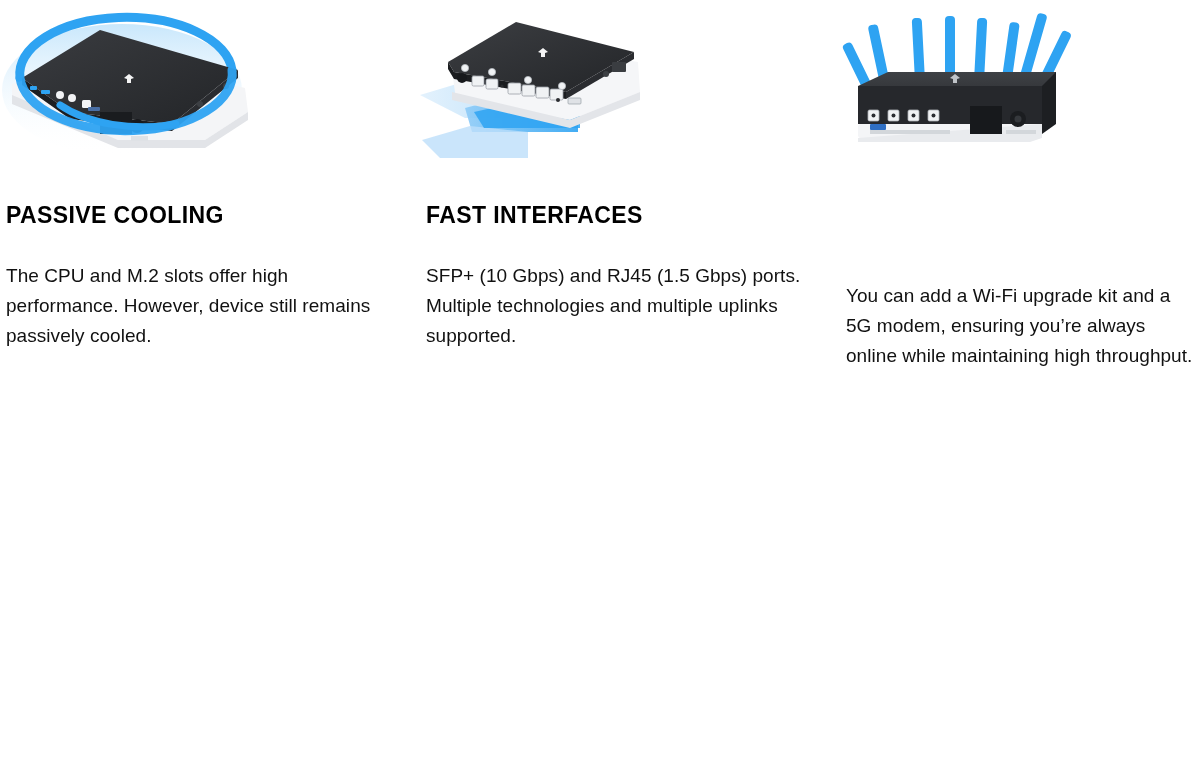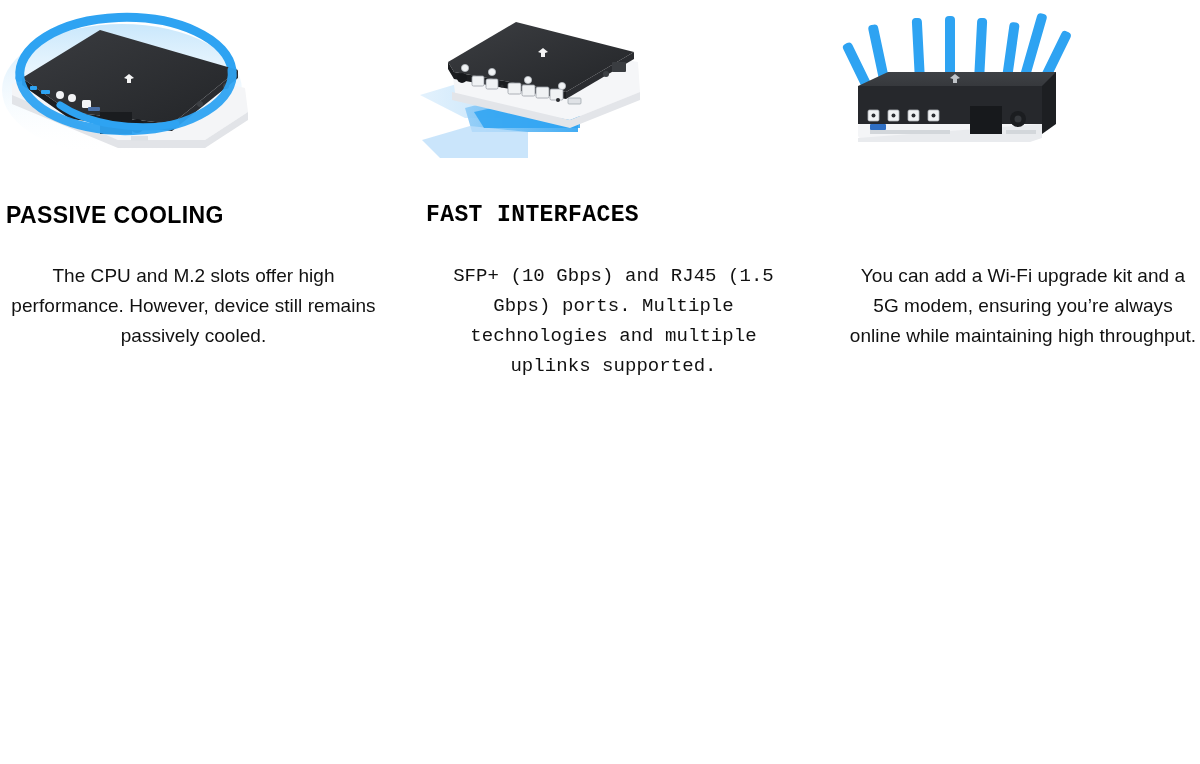--- a/index.html
+++ b/index.html
@@ -12,21 +12,21 @@
   .page { position: relative; width: 1200px; height: 536px; }
 
   .grid {
     position: absolute; left: 0; top: 0;
     width: 1200px; height: 764px;
     display: grid;
     grid-template-columns: 410px 410px 380px;
     grid-template-rows: 385px 379px;
   }
   .cell { position: relative; padding-left: 6px; }
-  .cell.c2 { padding-left: 16px; font-family: Liberation Mono, monospace; }
+  .cell.c2 { padding-left: 16px; }
   .cell.c3 { padding-left: 26px; }
 
   
   .art {
     position: relative;
     width: 100%;
     height: 190px;
     margin-left: -6px;
   }
   .cell.c2 .art { margin-left: -16px; }
@@ -40,23 +40,22 @@
     color: #000000;
     line-height: 26px;
     white-space: nowrap;
   }
   .body-text {
     font-size: 19px;
     line-height: 30px;
     color: #111111;
     max-width: 375px;
     letter-spacing: 0.05px;
-    text-align: center;
-  }
-  .cell.c3 .body-text { max-width: 378px; }
+  }
+  .cell.c3 .body-text { max-width: 378px; margin-top: 20px; }
   .row1 .heading { position: absolute; top: 202px; }
   .row1 .body-text { position: absolute; top: 261px; }
 
   
   .cell { overflow: visible; }
 
   
   .dev-svg { display: block; }
 </style>
 </head>

